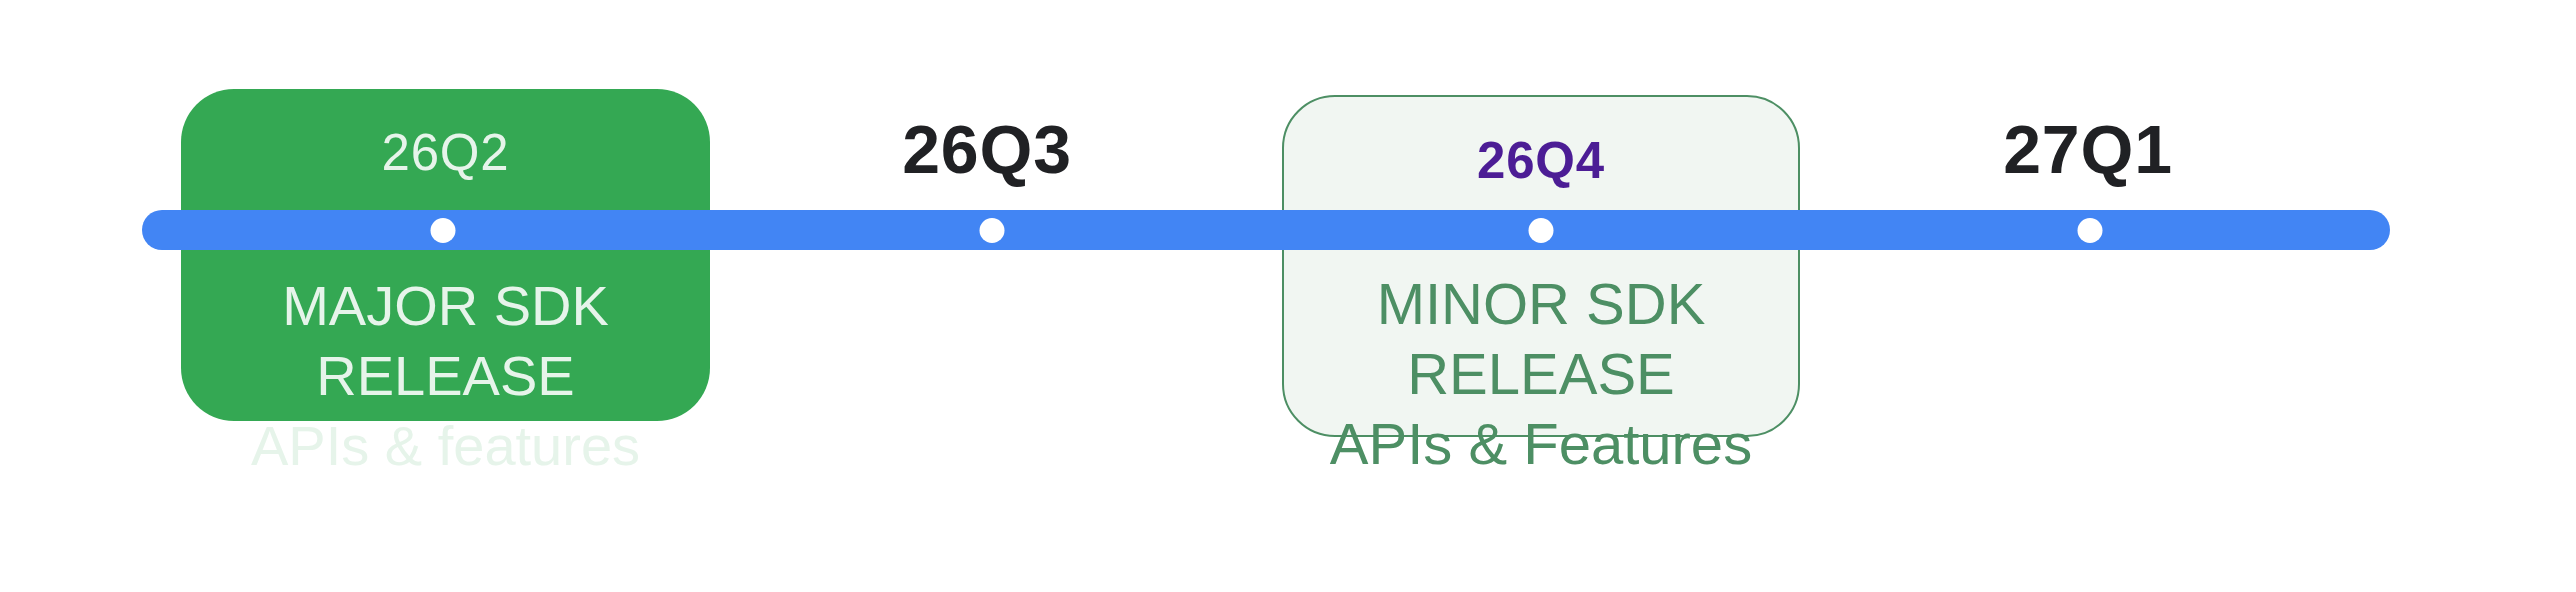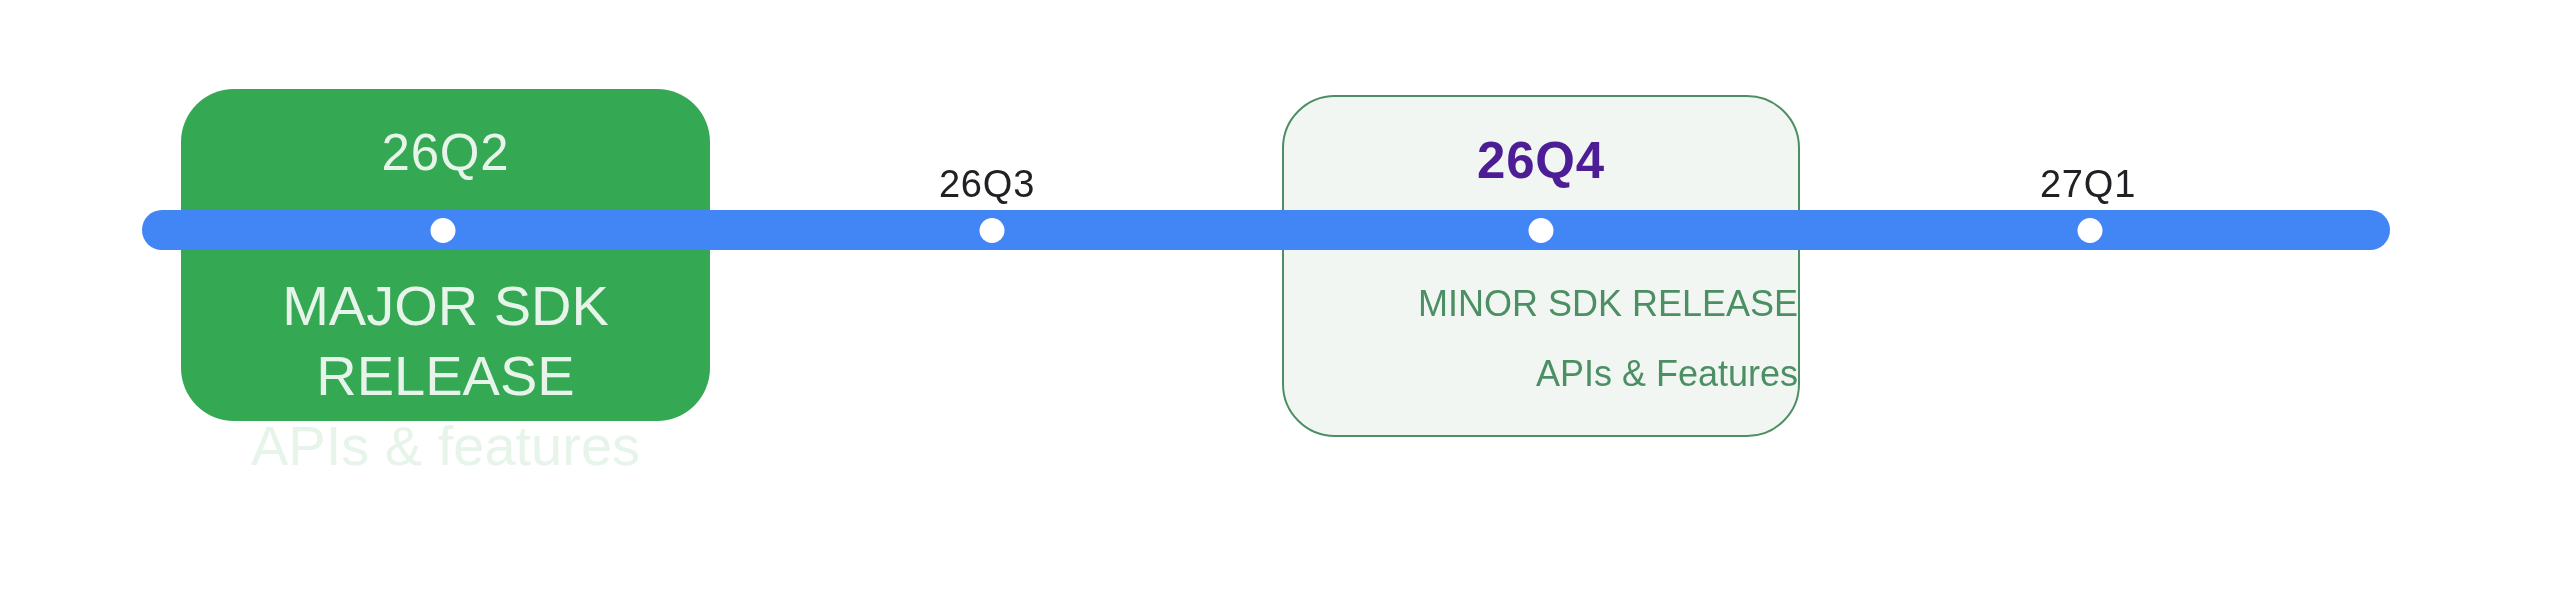--- a/index.html
+++ b/index.html
@@ -64,25 +64,24 @@
   }
   .card-major .card-body {
     top: 182px;
     font-size: 56px;
     line-height: 70px;
     font-weight: 500;
     color: #e6f4ea;
   }
   .card-minor .card-body {
     top: 172px;
-    font-size: 36px;
+    font-size: 58px;
     line-height: 70px;
     font-weight: 500;
     color: #4d8f64;
-    text-align: right;
   }
 
   
   .bar {
     position: absolute;
     z-index: 2;
     left: 142px;
     top: 210px;
     width: 2248px;
     height: 40px;
@@ -101,27 +100,26 @@
     background: #ffffff;
     transform: translateX(-50%);
   }
 
   
   .qlabel {
     position: absolute;
     z-index: 1;
     top: 124px;
     transform: translateX(-50%);
-    font-size: 38px;
+    font-size: 68px;
     line-height: 51px;
-    font-weight: 400;
+    font-weight: 700;
     color: #202124;
     letter-spacing: 0.8px;
     white-space: nowrap;
-    margin-top: 35px;
   }
 </style>
 </head>
 <body>
 
 <div class="canvas">
 
   <div class="card card-major">
     <div class="card-title">26Q2</div>
     <div class="card-body">

